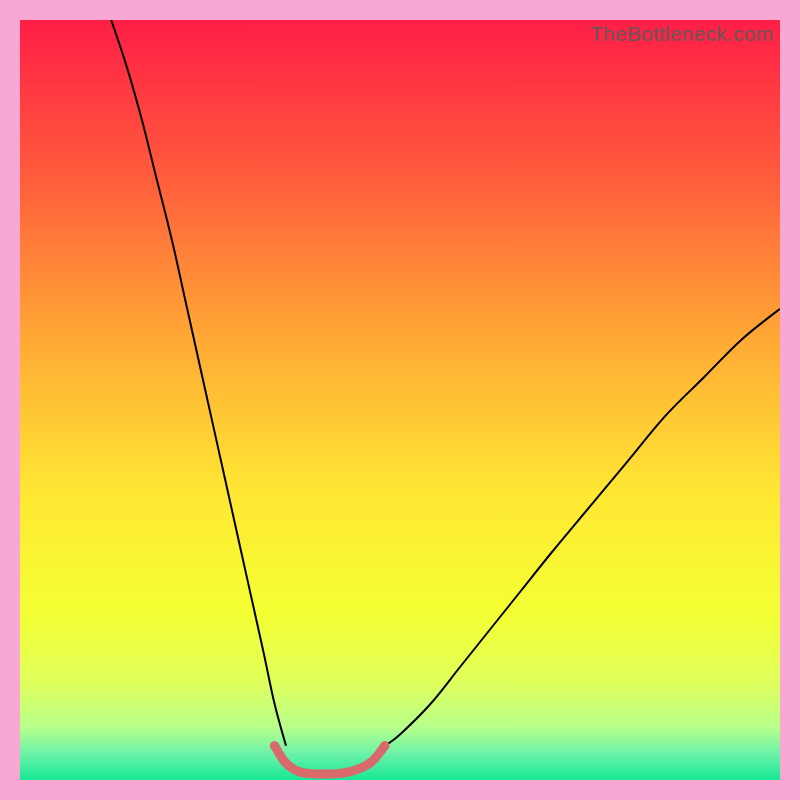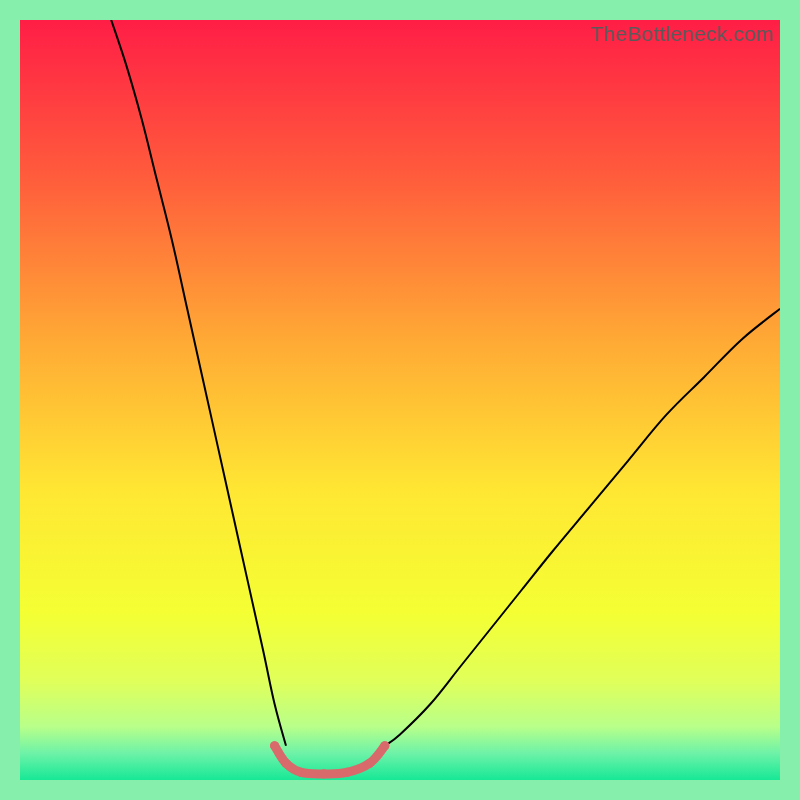--- a/index.html
+++ b/index.html
@@ -7,21 +7,21 @@
     padding: 0;
     width: 800px;
     height: 800px;
     background: #000;
     overflow: hidden;
     font-family: Arial, Helvetica, sans-serif;
   }
   .frame {
     position: absolute;
     inset: 0;
-    background: #86efac;
+    background: #f9a8d4;
     padding-left: 15px;
   }
   .plot-area {
     position: absolute;
     left: 20px;
     top: 20px;
     width: 760px;
     height: 760px;
     overflow: hidden;
   }

